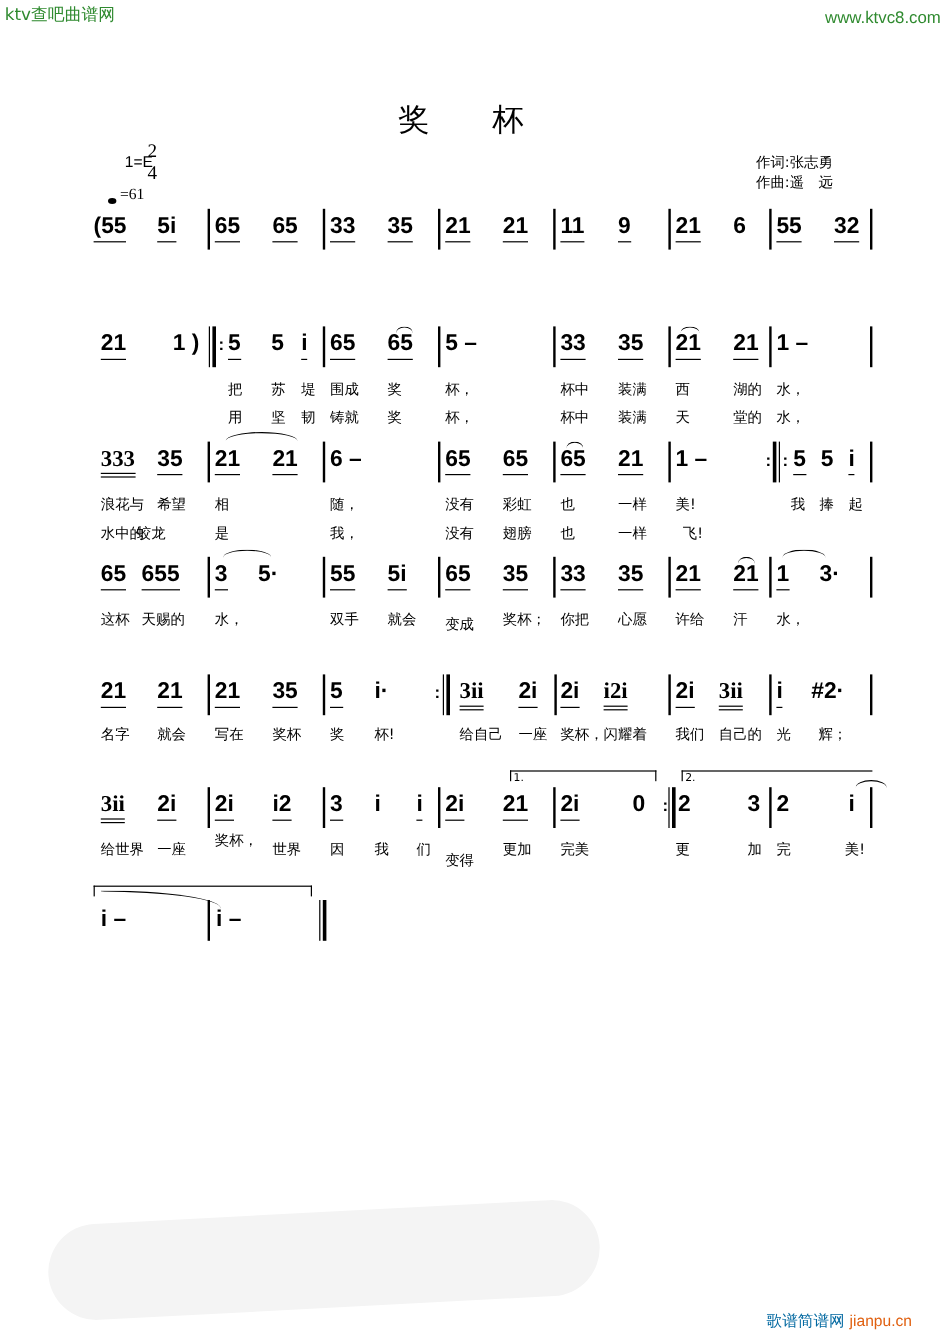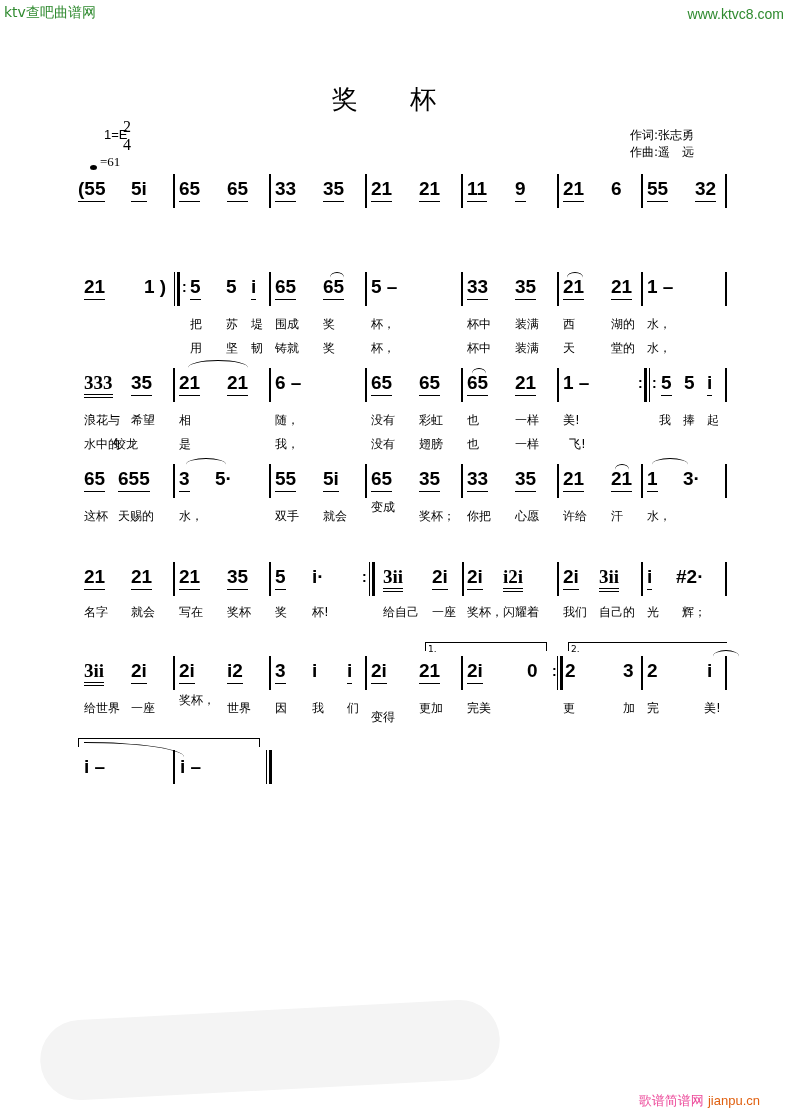--- a/index.html
+++ b/index.html
@@ -196,21 +196,21 @@
   <div class="slur" style="left:652px;top:-10px;width:36px;height:12px"></div>
   <span class="note ul1" style="left:647px">1</span>
   <span class="note" style="left:683px">3·</span>
   <div class="bar" style="left:725px;top:-4px"></div>
 
   <span class="lyr" style="left:84px;top:40px">这杯</span>
   <span class="lyr" style="left:118px;top:40px">天赐的</span>
   <span class="lyr" style="left:179px;top:40px">水，</span>
   <span class="lyr" style="left:275px;top:40px">双手</span>
   <span class="lyr" style="left:323px;top:40px">就会</span>
-  <span class="lyr" style="left:371px;top:31px">变成</span>
+  <span class="lyr" style="left:371px;top:44px">变成</span>
   <span class="lyr" style="left:419px;top:40px">奖杯；</span>
   <span class="lyr" style="left:467px;top:40px">你把</span>
   <span class="lyr" style="left:515px;top:40px">心愿</span>
   <span class="lyr" style="left:563px;top:40px">许给</span>
   <span class="lyr" style="left:611px;top:40px">汗</span>
   <span class="lyr" style="left:647px;top:40px">水，</span>
 </div>
 
 <div class="row" style="top:566px">
   <span class="note ul1" style="left:84px">21</span>
@@ -300,15 +300,15 @@
   <div class="volta r" style="left:78px;top:-18px;width:178px;font-size:0"></div>
   <div class="slur" style="left:84px;top:-14px;width:100px;height:14px;border-radius:0 100% 0 0"></div>
   <span class="note" style="left:84px">i –</span>
   <div class="bar" style="left:173px;top:-6px"></div>
   <span class="note" style="left:180px">i –</span>
   <div class="dbar" style="left:266px;top:-6px"></div>
 </div>
 
 <div class="abs shadow-blob"></div>
 <div class="abs wm-bottom">
-  <span style="color:#ec4899;font-family:Liberation Serif, serif">歌谱简谱网</span>
+  <span style="color:#0369a1;font-family:Liberation Serif, serif">歌谱简谱网</span>
   <span>jianpu.cn</span>
 </div>
 
 </body></html>

